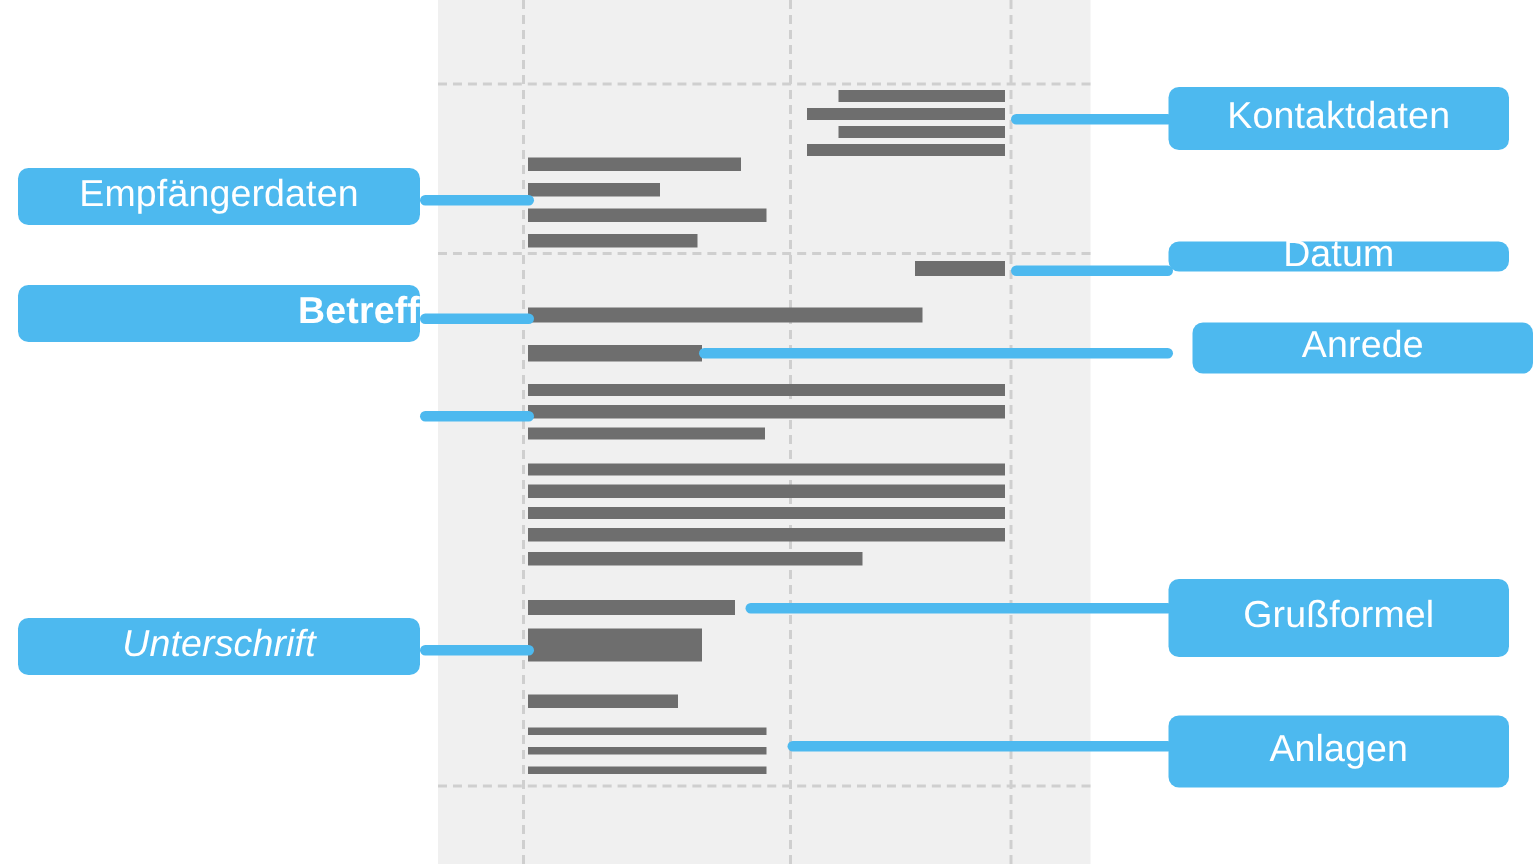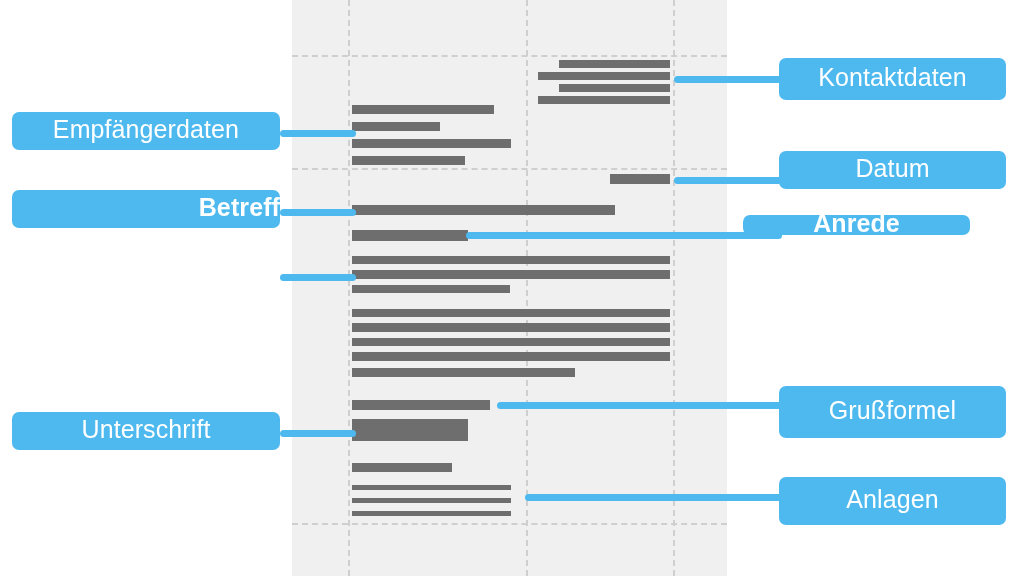--- a/index.html
+++ b/index.html
@@ -138,38 +138,38 @@
   <div class="connector" style="left:525px; top:494px; width:257px;"></div>
 
   <div class="label" style="left:779px; top:58px;  width:227px; height:42px;">
     <span>Kontaktdaten</span>
   </div>
 
   <div class="label" style="left:12px; top:112px; width:268px; height:38px;">
     <span>Empfängerdaten</span>
   </div>
 
-  <div class="label" style="left:779px; top:151px; width:227px; height:38px;">
+  <div class="label" style="left:779px; top:161px; width:227px; height:20px;">
     <span>Datum</span>
   </div>
 
   <div class="label bold" style="left:12px; top:190px; width:268px; height:38px;">
     <span>Betreff</span>
   </div>
 
-  <div class="label" style="left:743px; top:215px; width:227px; height:20px;font-weight:bold;">
+  <div class="label" style="left:795px; top:215px; width:227px; height:34px;">
     <span>Anrede</span>
   </div>
 
 
   <div class="label" style="left:779px; top:386px; width:227px; height:52px;">
     <span>Grußformel</span>
   </div>
 
-  <div class="label" style="left:12px; top:412px; width:268px; height:38px;">
+  <div class="label" style="left:12px; top:412px; width:268px; height:38px;font-style:italic;">
     <span>Unterschrift</span>
   </div>
 
   <div class="label" style="left:779px; top:477px; width:227px; height:48px;">
     <span>Anlagen</span>
   </div>
 
 </div>
 
 </body></html>

